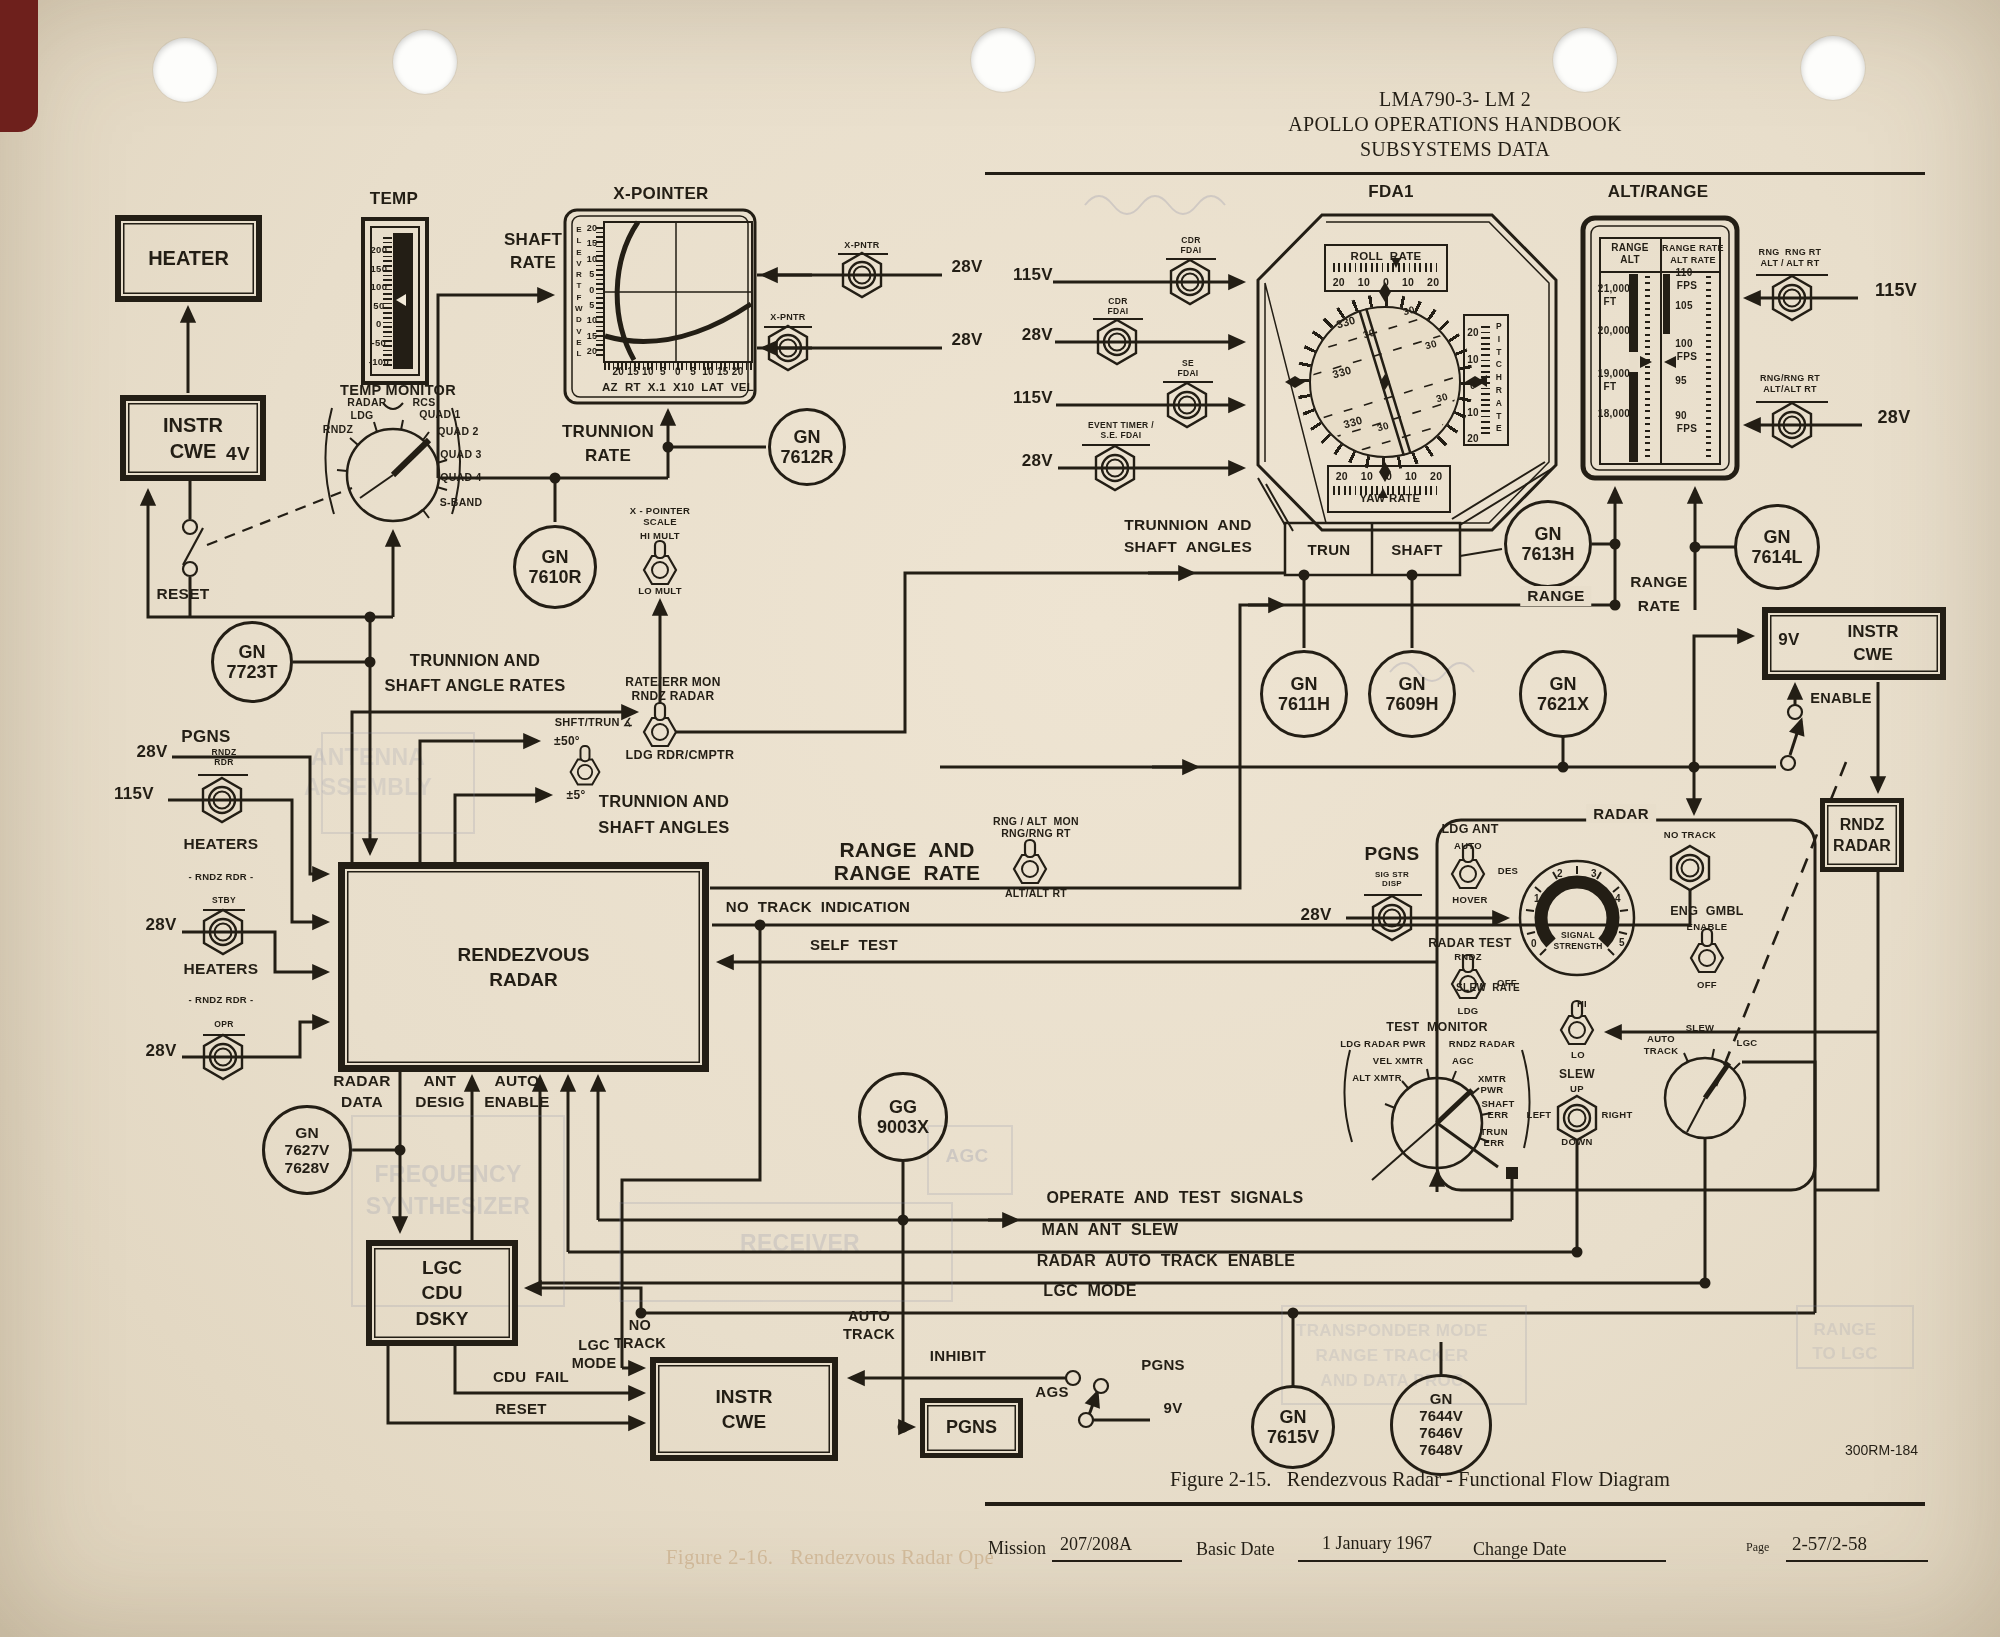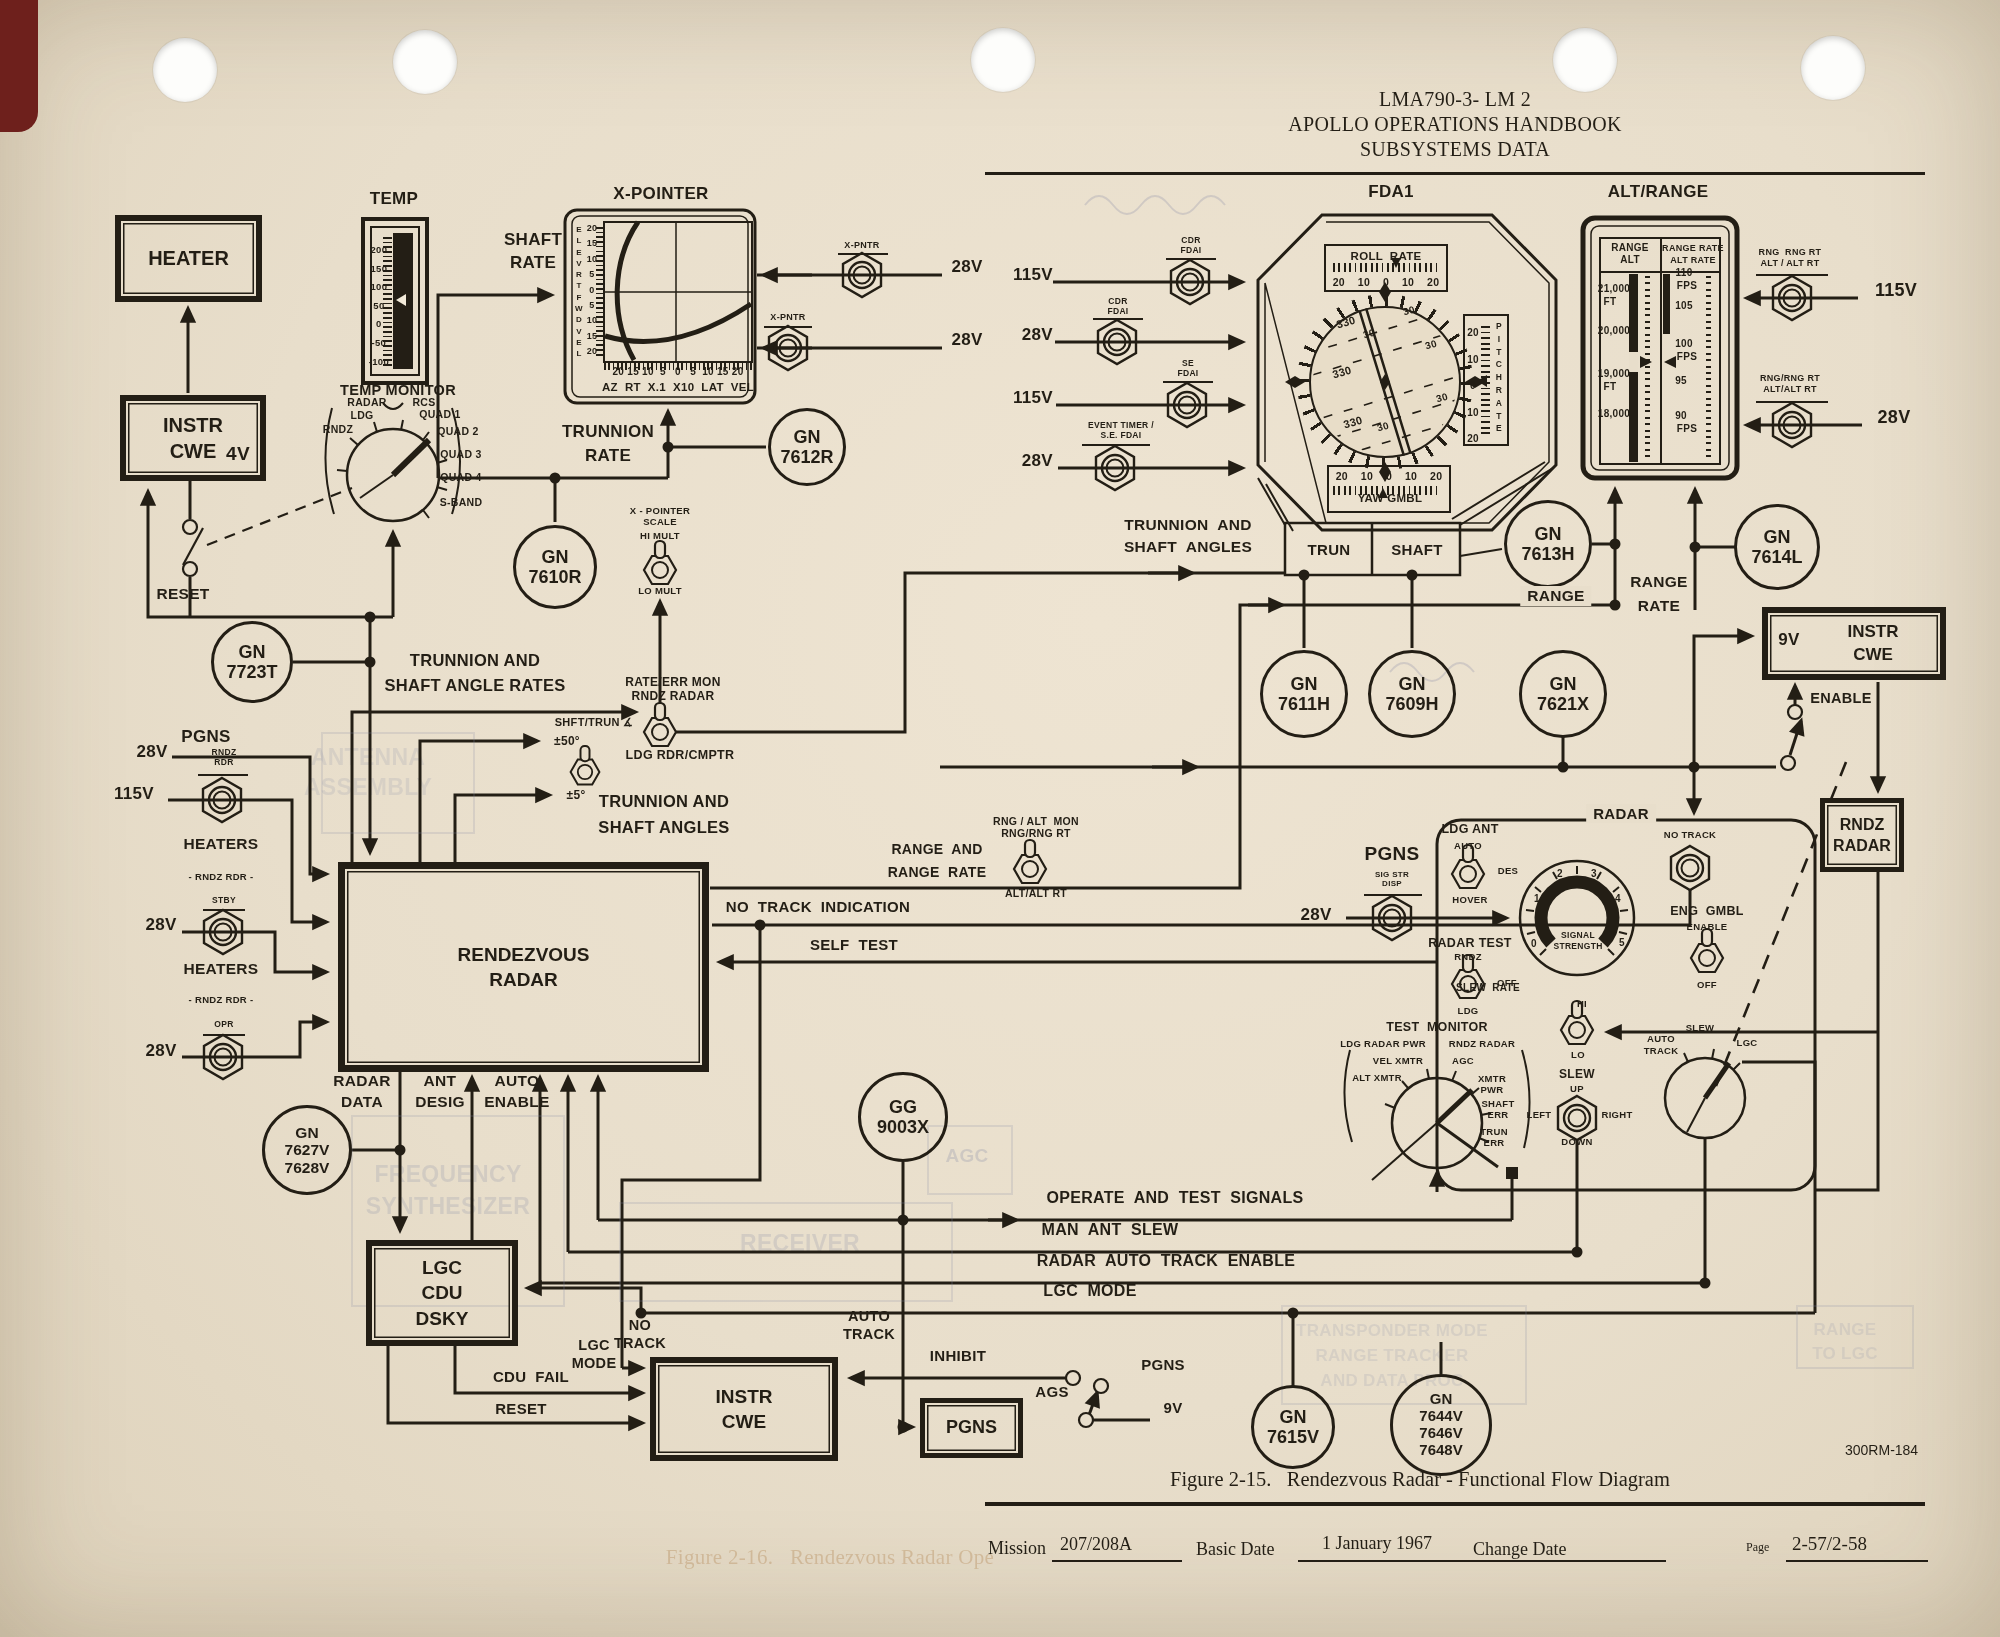--- a/index.html
+++ b/index.html
@@ -492,21 +492,21 @@
       <div class="lbl" style="left: 664px; top: 788px; font-size: 16.5px; line-height: 26px; transform: translateX(-50%);">TRUNNION AND
 SHAFT ANGLES</div>
       <div class="lbl" style="left: 362px; top: 1070px; font-size: 15.5px; line-height: 21px; transform: translateX(-50%);">RADAR
 DATA</div>
       <div class="lbl" style="left: 440px; top: 1070px; font-size: 15.5px; line-height: 21px; transform: translateX(-50%);">ANT
 DESIG</div>
       <div class="lbl" style="left: 517px; top: 1070px; font-size: 15.5px; line-height: 21px; transform: translateX(-50%);">AUTO
 ENABLE</div>
       <div class="lbl" style="left: 818px; top: 898px; font-size: 15px; transform: translateX(-50%);">NO  TRACK  INDICATION</div>
       <div class="lbl" style="left: 854px; top: 936px; font-size: 15px; transform: translateX(-50%);">SELF  TEST</div>
-      <div class="lbl" style="left: 907px; top: 838px; font-size: 14px; line-height: 23px; transform: translateX(-50%); margin-left: 30px;">RANGE  AND
+      <div class="lbl" style="left: 907px; top: 838px; font-size: 21px; line-height: 23px; transform: translateX(-50%);">RANGE  AND
 RANGE  RATE</div>
       <div class="lbl" style="left: 1036px; top: 815px; font-size: 10.5px; line-height: 12px; transform: translateX(-50%);">RNG / ALT  MON
 RNG/RNG RT</div>
       <div class="lbl" style="left: 1036px; top: 887px; font-size: 10.5px; transform: translateX(-50%);">ALT/ALT RT</div>
       <div class="lbl" style="left: 1164px; top: 1189px; font-size: 16px; transform: translateX(-50%); padding-left: 22px;">OPERATE  AND  TEST  SIGNALS</div>
       <div class="lbl" style="left: 1110px; top: 1221px; font-size: 16px; transform: translateX(-50%);">MAN  ANT  SLEW</div>
       <div class="lbl" style="left: 1166px; top: 1252px; font-size: 16px; transform: translateX(-50%);">RADAR  AUTO  TRACK  ENABLE</div>
       <div class="lbl" style="left: 1090px; top: 1282px; font-size: 16px; transform: translateX(-50%);">LGC  MODE</div>
       <div class="lbl" style="left: 640px; top: 1316px; font-size: 14.5px; line-height: 18px; transform: translateX(-50%);">NO
 TRACK</div>
@@ -517,21 +517,21 @@
       <div class="lbl" style="left: 531px; top: 1368px; font-size: 15px; transform: translateX(-50%);">CDU  FAIL</div>
       <div class="lbl" style="left: 521px; top: 1400px; font-size: 15px; transform: translateX(-50%);">RESET</div>
       <div class="lbl" style="left: 958px; top: 1347px; font-size: 15px; transform: translateX(-50%);">INHIBIT</div>
       <div class="lbl" style="left: 1052px; top: 1383px; font-size: 15px; transform: translateX(-50%);">AGS</div>
       <div class="lbl" style="left: 1163px; top: 1356px; font-size: 15px; transform: translateX(-50%);">PGNS</div>
       <div class="lbl" style="left: 1173px; top: 1399px; font-size: 15px; transform: translateX(-50%);">9V</div>
       <div class="lbl" style="left: 1391px; top: 182px; font-size: 17px; transform: translateX(-50%);">FDA1</div>
       <div class="lbl" style="left: 1386px; top: 250px; font-size: 11.5px; transform: translateX(-50%);">ROLL  RATE</div>
       <div class="lbl" style="left: 1386px; top: 276px; font-size: 10.5px; transform: translateX(-50%);">20    10    0    10    20</div>
       <div class="lbl" style="left: 1389px; top: 470px; font-size: 10.5px; transform: translateX(-50%);">20    10    0    10    20</div>
-      <div class="lbl" style="left: 1390px; top: 492px; font-size: 11.5px; transform: translateX(-50%);">YAW GMBL</div>
+      <div class="lbl" style="left: 1390px; top: 492px; font-size: 11.5px; transform: translateX(-50%);">YAW RATE</div>
       <div class="lbl" style="left: 1473px; top: 320px; font-size: 10px; line-height: 26.5px; transform: translateX(-50%);">20
 10
 0
 10
 20</div>
       <div class="lbl" style="left: 1499px; top: 320px; font-size: 8.5px; line-height: 12.8px; transform: translateX(-50%);">P
 I
 T
 C
 H

